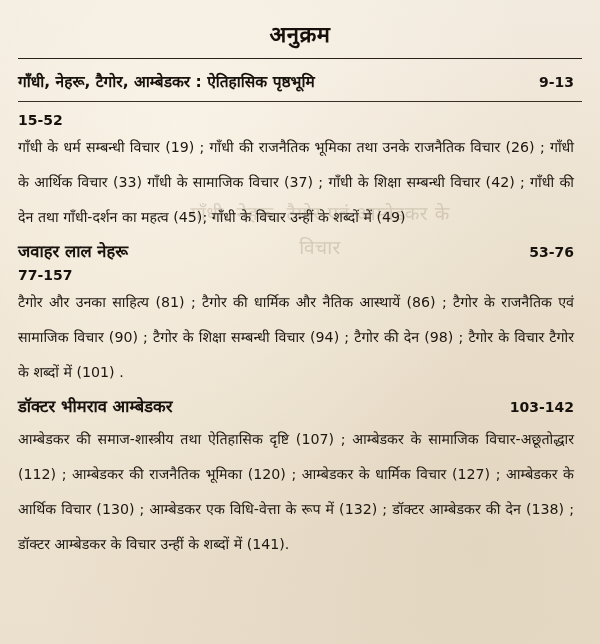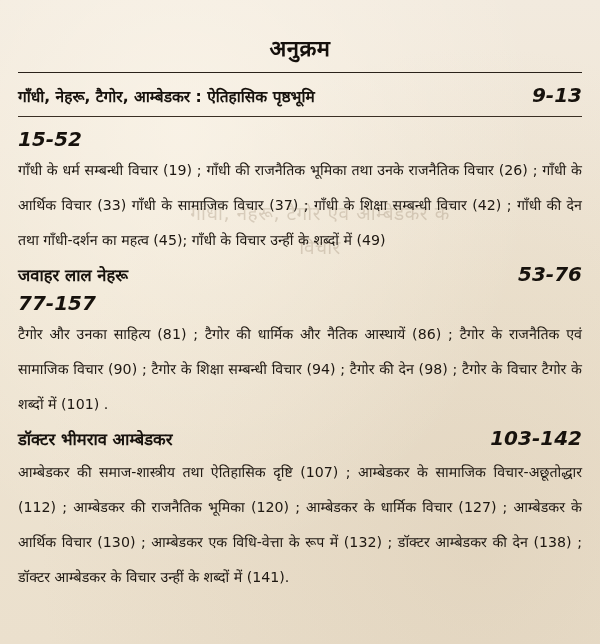--- a/index.html
+++ b/index.html
@@ -32,63 +32,62 @@
     font-size: 19px;
     font-weight: normal;
     color: rgba(150,130,105,0.30);
     letter-spacing: 0.5px;
     pointer-events: none;
     line-height: 34px;
     text-align: center;
   }
   .content {
     position: relative;
-    padding: 28px 18px 0 18px;
+    padding: 14px 18px 0 18px;
     box-sizing: border-box;
   }
   .doc-title {
     text-align: center;
     font-size: 22px;
     font-weight: bold;
     letter-spacing: 0.5px;
     margin: 4px 0 10px 0;
     color: #15100c;
   }
   .rule {
     border: none;
     border-top: 1.6px solid #2a221a;
     margin: 6px 0 10px 0;
   }
   .rule.thin {
     border-top: 1.2px solid #3a2f24;
   }
   .entry {
-    margin: 0 0 2px 0;
+    margin: 0 8px 2px 0;
   }
   .entry-head {
     display: flex;
     align-items: baseline;
     justify-content: space-between;
     gap: 12px;
   }
   .entry-title {
     font-size: 15.5px;
     font-weight: bold;
     color: #17120d;
     line-height: 26px;
   }
   .entry-title.big {
     font-size: 16.5px;
   }
   .entry-pages {
-    font-size: 20px;
+    font-size: 14px;
     font-weight: bold;
     color: #17120d;
     white-space: nowrap;
-    font-style: italic;
   }
   .entry-body {
     font-size: 14.2px;
     line-height: 35px;
     text-align: justify;
     text-justify: inter-word;
     color: #1d1711;
     margin: 2px 0 4px 0;
     hyphens: none;
   }

